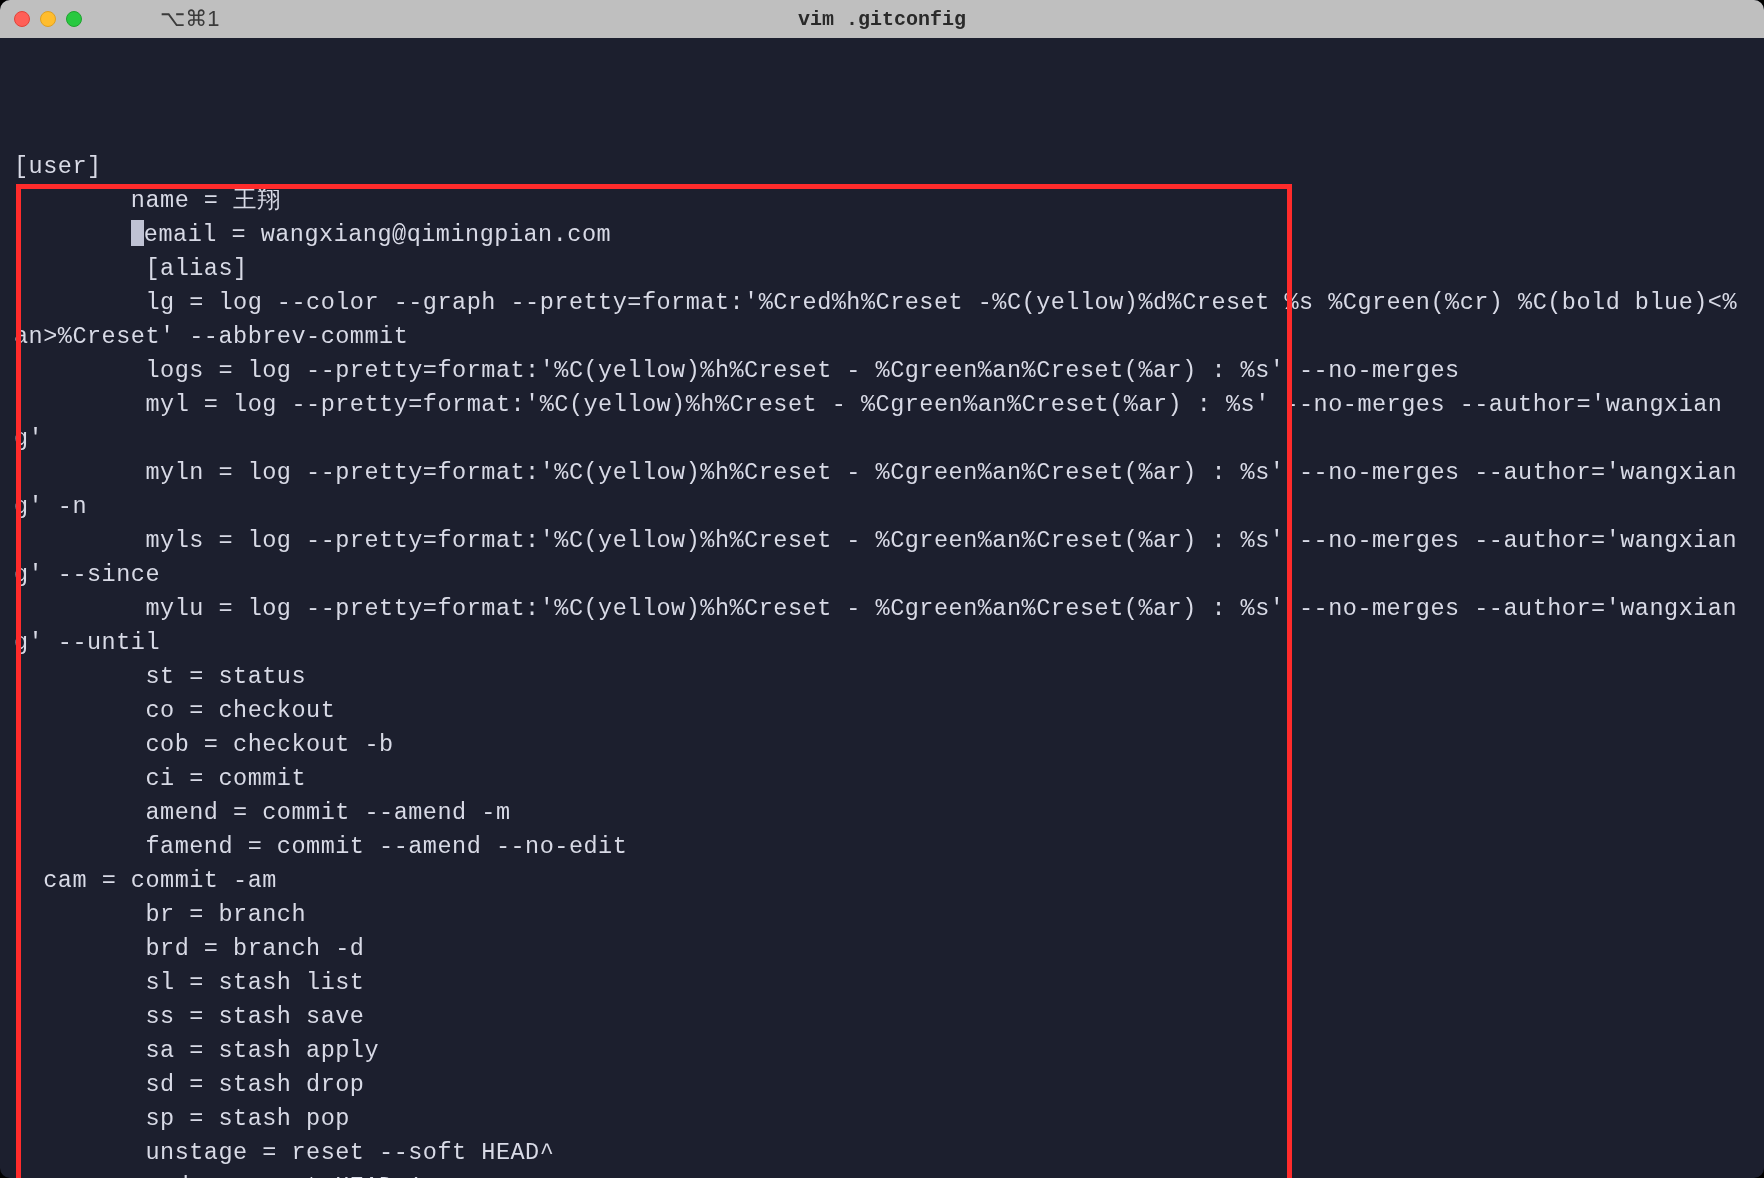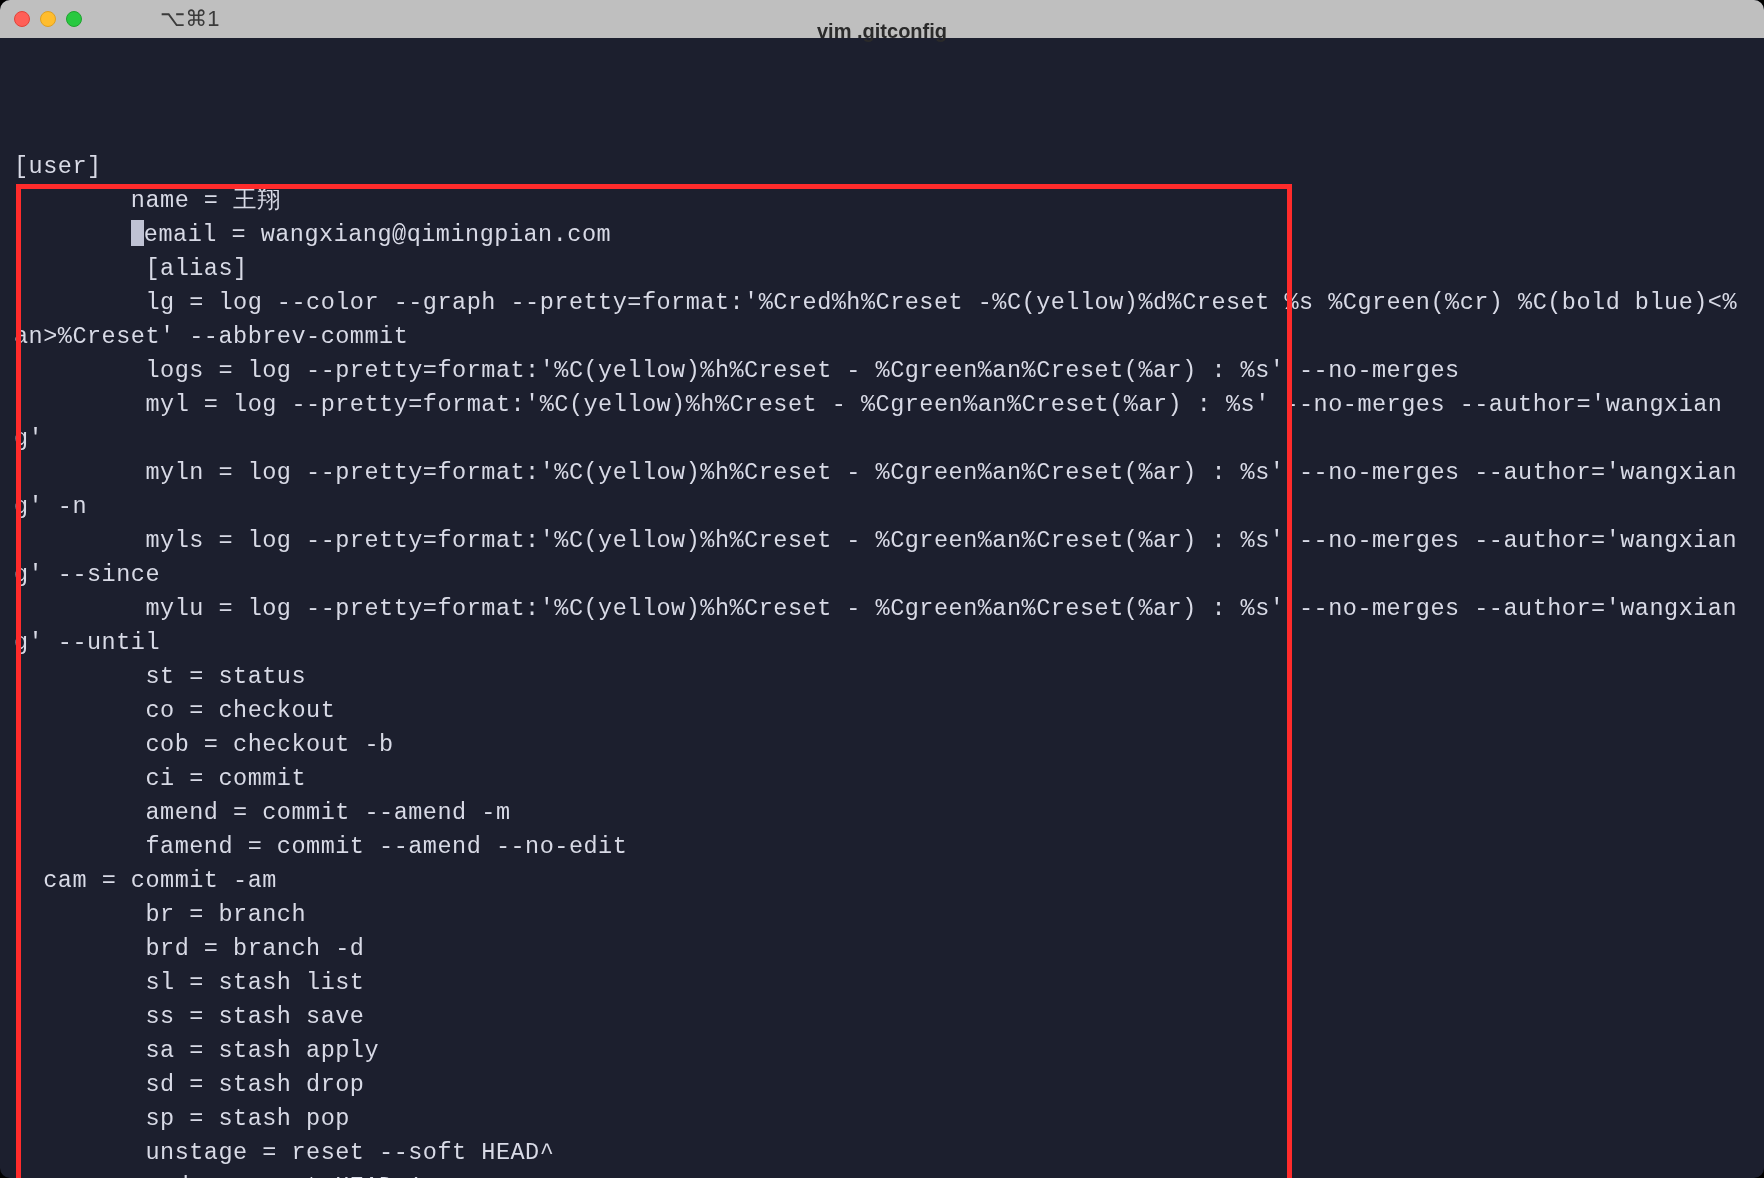--- a/index.html
+++ b/index.html
@@ -55,23 +55,22 @@
     font-family: -apple-system, "Helvetica Neue", sans-serif;
     font-weight: 500;
   }
   .window-title {
     position: absolute;
     left: 50%;
     top: 50%;
     transform: translate(-50%, -50%);
     font-size: 20px;
     color: #2a2a2a;
-    font-family: Liberation Sans, sans-serif;
+    font-family: Liberation Mono, monospace;
     font-weight: 600;
-    margin-top: 12px;
   }
   .terminal-body {
     flex: 1;
     padding: 10px 14px;
     font-size: 23.5px;
     line-height: 34px;
     color: #d8dae6;
     white-space: pre-wrap;
     word-break: break-all;
     position: relative;

